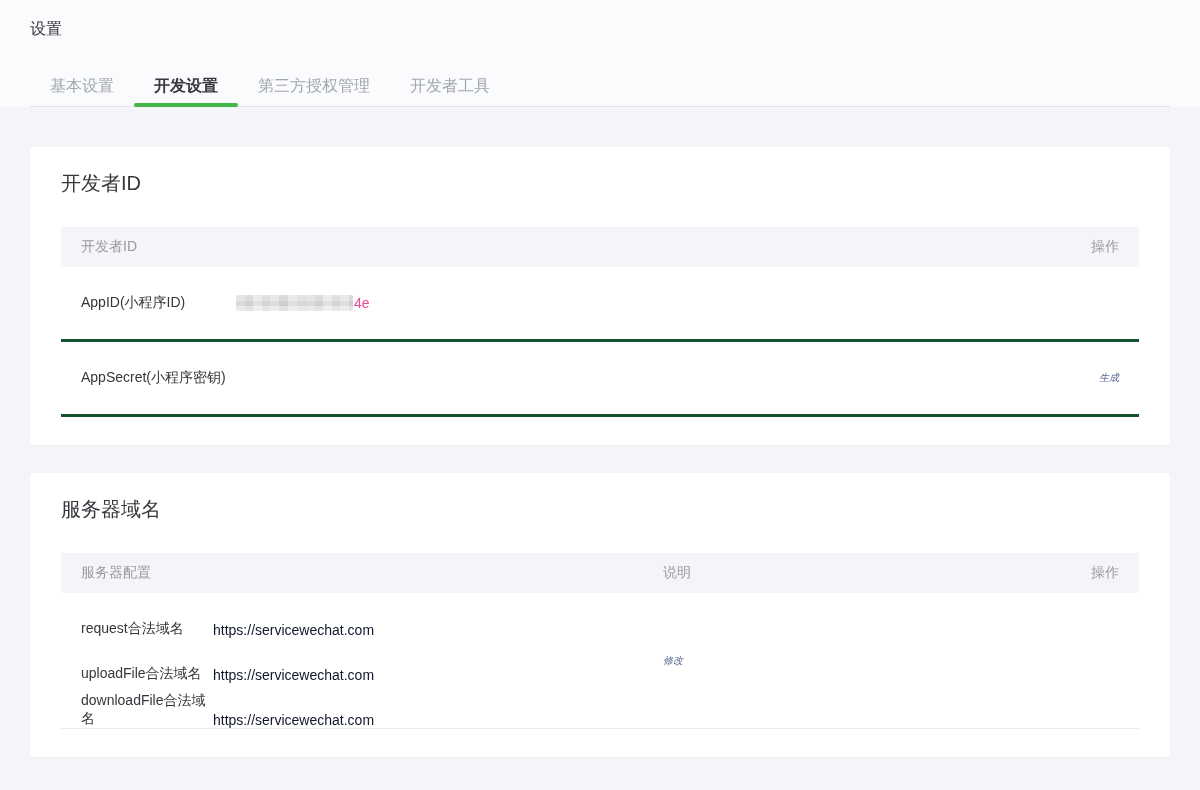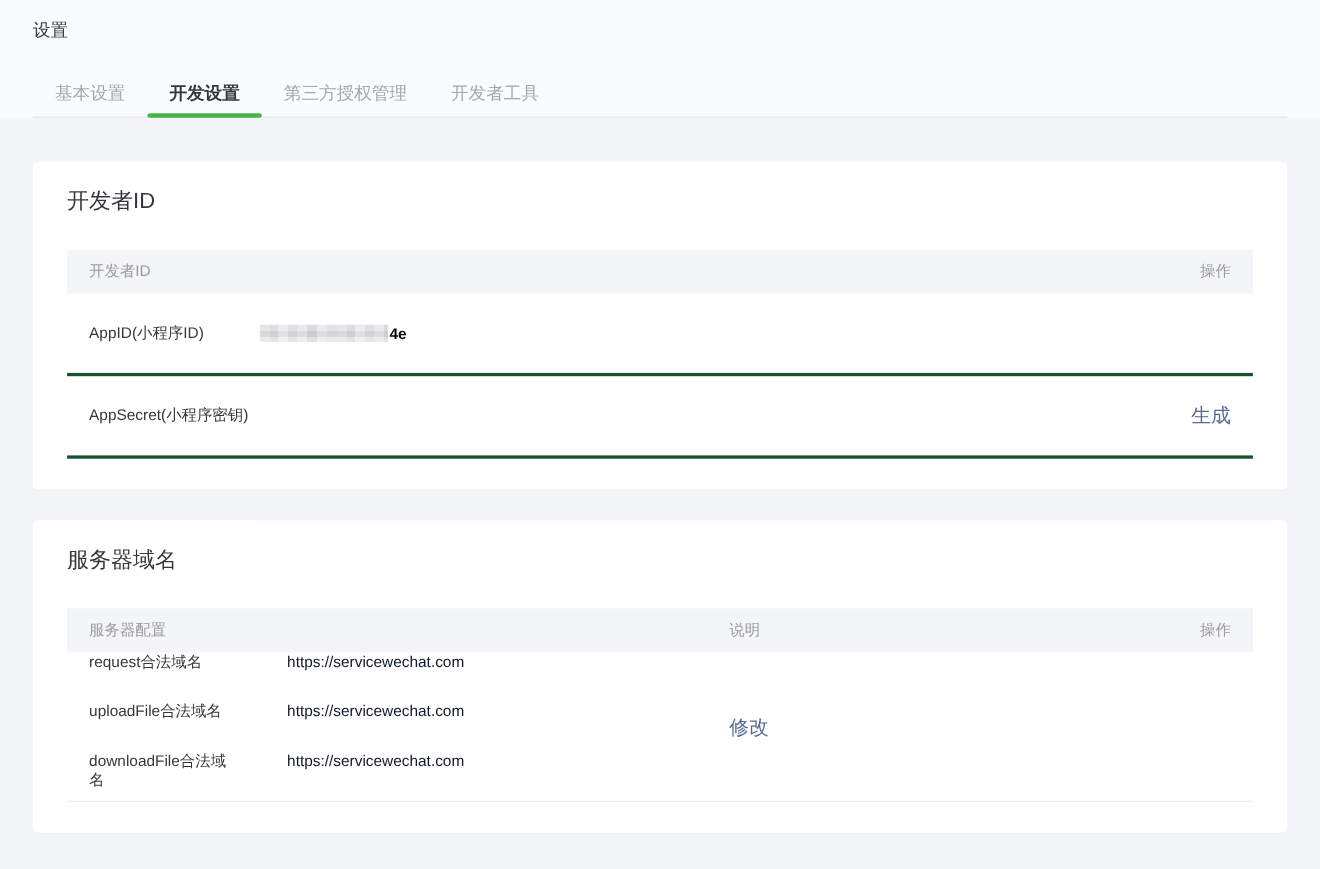--- a/index.html
+++ b/index.html
@@ -82,27 +82,28 @@
 
   .row {
     display:flex;
     align-items:center;
     min-height:75px;
     padding:0 20px;
     border-bottom:3px solid #14532d;
     font-size:14px;
   }
   .row .label { width:155px; flex:0 0 155px; color:#35373c; }
-  .row .value { flex:1; display:flex; align-items:flex-end; color:#000000;font-weight:bold; }
+  .row .value { flex:1; display:flex; align-items:flex-end; color:#ec4899; }
   .link {
     color:var(--link);
-    font-size:18px;
+    font-size:10px;
     text-decoration:none;
     cursor:pointer;
     white-space:nowrap;
+    font-style:italic;
   }
 
   .mosaic {
     display:inline-block;
     width:117px;
     height:16px;
     border-radius:2px;
     margin-right:1px;
     background-image:
       repeating-linear-gradient(0deg, rgba(255,255,255,0.30) 0 5px, rgba(0,0,0,0.035) 5px 10px, rgba(255,255,255,0.12) 10px 16px),
@@ -112,23 +113,22 @@
   
   .domain-group {
     display:flex;
     padding:0 20px;
     border-bottom:1px solid #ececee;
   }
   .domain-rows { width:582px; flex:0 0 582px; }
   .drow {
     height:45px;
     display:flex;
-    align-items:flex-start;
-    font-size:14px;
-    gap:48px;
+    align-items:flex-end;
+    font-size:14px;
   }
   .drow .dlabel { width:132px; flex:0 0 132px; color:#35373c; }
   .drow .dvalue { color:#0f172a; }
   .note {
     flex:1;
     align-self:center;
     color:#9b9b9b;
     font-size:14px;
     line-height:22px;
   }

